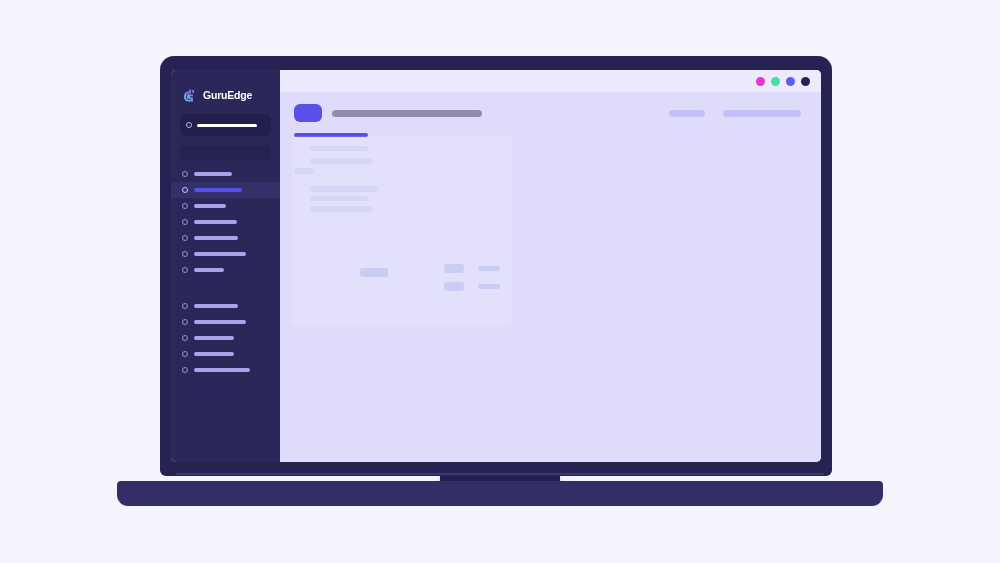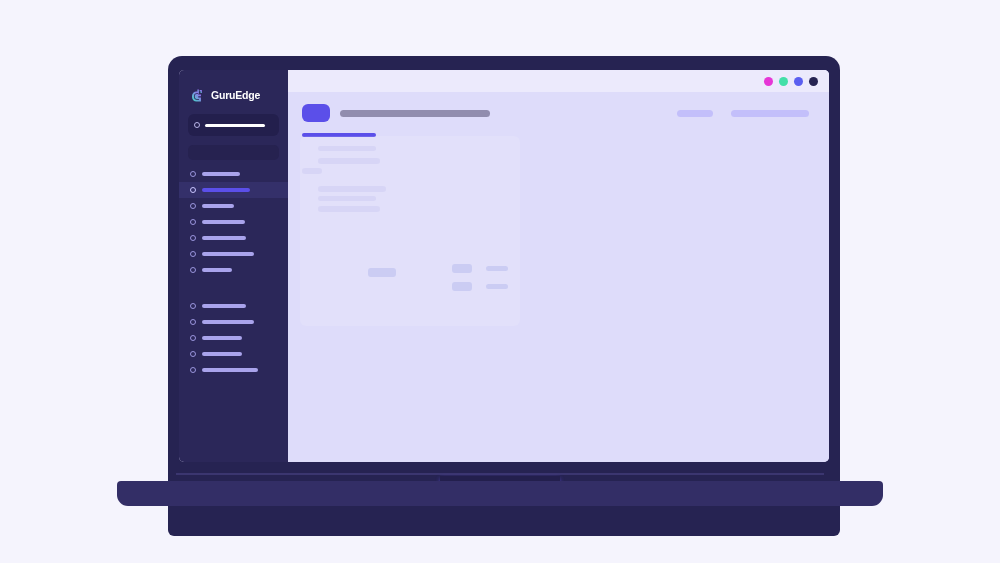--- a/index.html
+++ b/index.html
@@ -19,22 +19,22 @@
   
   #laptop-mockup {
     position: absolute;
     left: 0; top: 0;
     width: 1000px; height: 563px;
   }
 
   
   #laptop-lid {
     position: absolute;
-    left: 168px; top: 56px;
-    width: 672px; height: 480px;
+    left: 160px; top: 56px;
+    width: 672px; height: 420px;
     background: #262352;
     border-radius: 14px 14px 6px 6px;
     padding: 0;
   }
 
   
   #screen {
     position: absolute;
     left: 11px; top: 14px;
     width: 650px; height: 392px;

